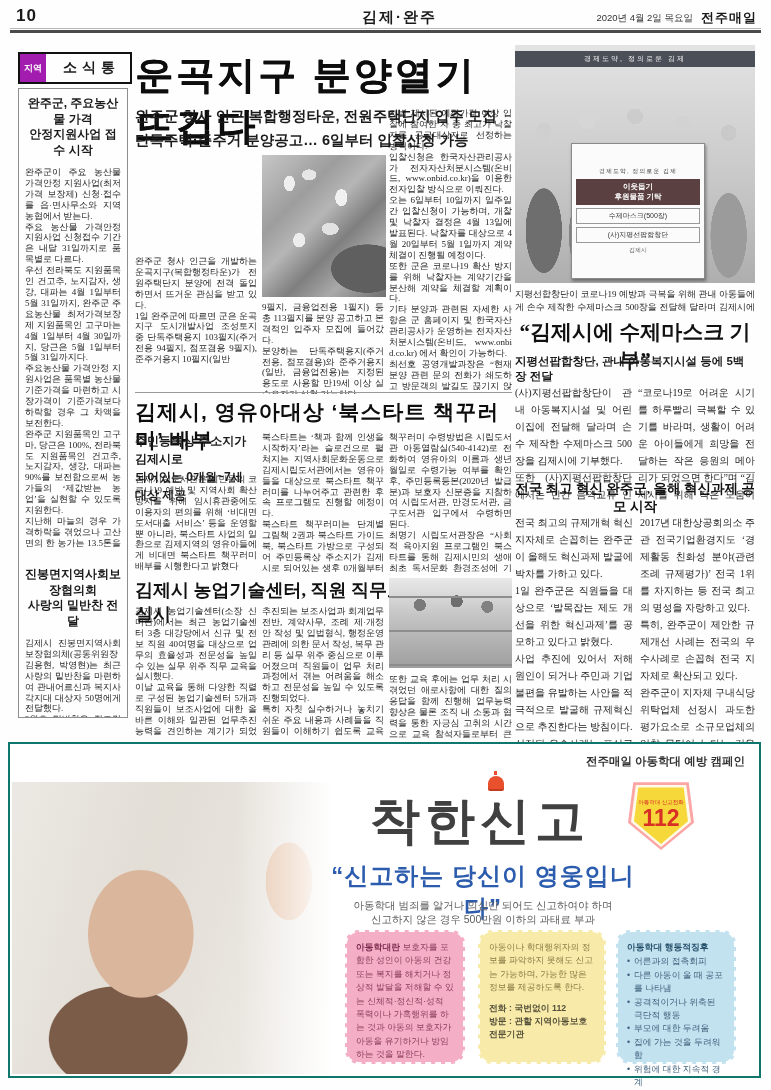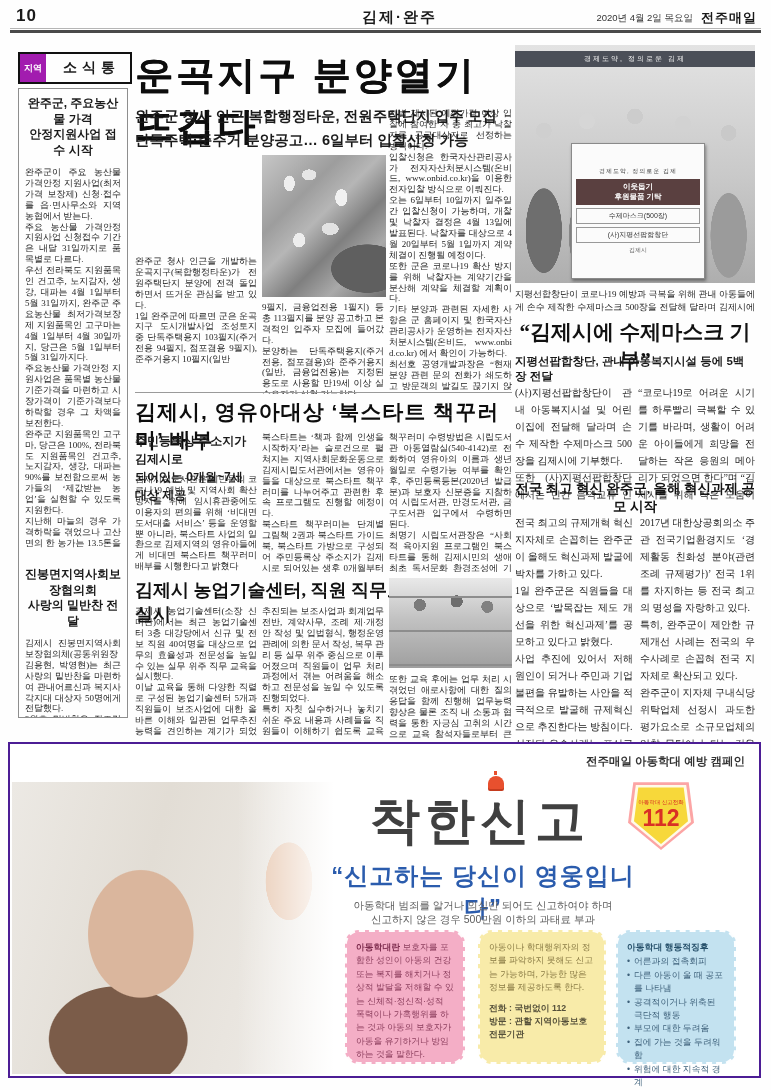--- a/index.html
+++ b/index.html
@@ -57,21 +57,21 @@
      linear-gradient(180deg,#e9e9e9 0%,#c2c2c2 45%,#9f9f9f 100%);}
   .banner-strip{position:absolute;left:0;right:0;top:6px;height:16px;background:#4b4f58;color:#f2f2f2;
      font-size:7px;letter-spacing:2px;display:flex;align-items:center;justify-content:center;}
   .board{position:absolute;left:56px;top:98px;width:124px;background:#fbfbfb;border:1px solid #8a8a8a;
      padding:23px 4px;text-align:center;box-shadow:1px 2px 3px rgba(0,0,0,.4);}
   .board .b-slogan{font-size:6px;color:#444;letter-spacing:1px;margin-bottom:3px;}
   .board .b-chip{background:#5a4040;color:#fff;font-size:7.5px;font-weight:bold;padding:3px 2px;margin-bottom:3px;white-space:pre-line;}
   .board .b-item,.board .b-org{border:1px solid #999;font-size:7px;padding:2px 1px;margin-bottom:3px;color:#333;}
   .board .b-logo{font-size:6px;color:#666;}
   
-  .adbox{left:8px;top:742px;width:753px;height:336px;border:2px solid #4c1d95;background:#fff;box-sizing:border-box;}
+  .adbox{left:8px;top:742px;width:753px;height:336px;border:2px solid #0f766e;background:#fff;box-sizing:border-box;}
   .ad-label{position:absolute;right:14px;top:10px;font-size:11.5px;font-weight:bold;color:#333;}
   .photo-woman{position:absolute;left:2px;top:38px;width:322px;height:292px;background:
      linear-gradient(90deg,rgba(255,255,255,0) 70%,#ffffff 100%),
      radial-gradient(42px 70px at 86% 34%,#e6c4ab 55%,transparent 56%),
      radial-gradient(95px 115px at 40% 52%,#dab69d 55%,transparent 56%),
      radial-gradient(125px 95px at 33% 88%,#7b5c49 55%,transparent 56%),
      linear-gradient(105deg,#ece9e4 0%,#e2ddd5 40%,#f0ede9 100%);}
   .ad-title{position:absolute;left:330px;top:44px;width:280px;text-align:center;
      font-size:50px;font-weight:900;letter-spacing:5px;color:#404040;}
   .siren-icon{position:absolute;left:478px;top:32px;width:16px;height:13px;background:#e8502e;

